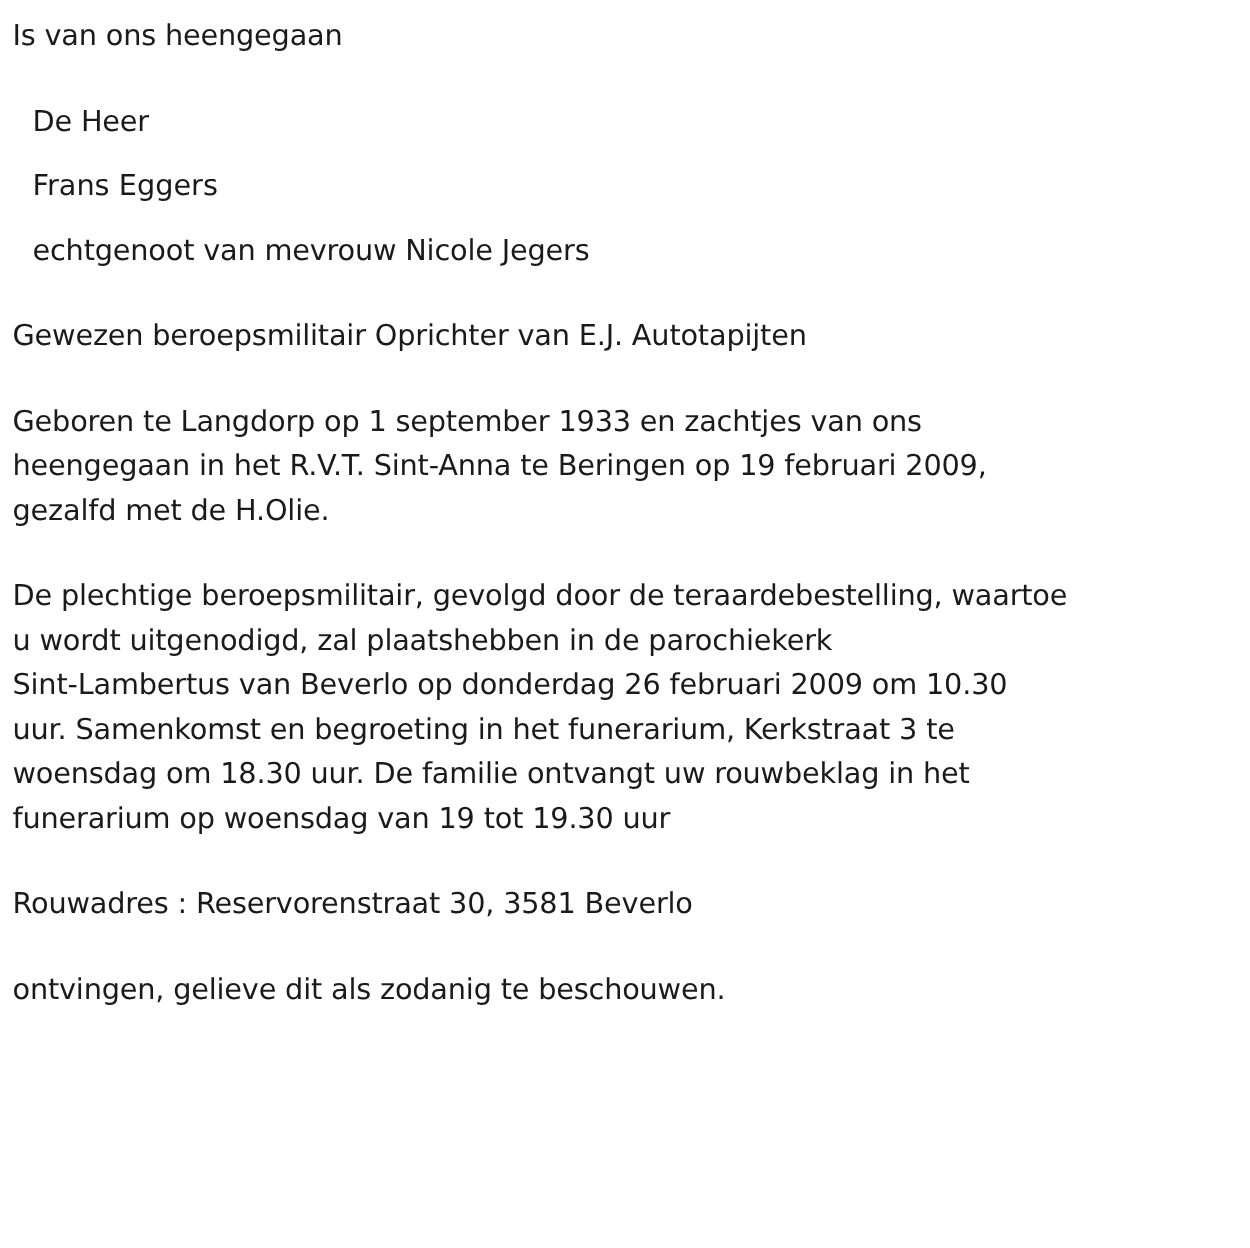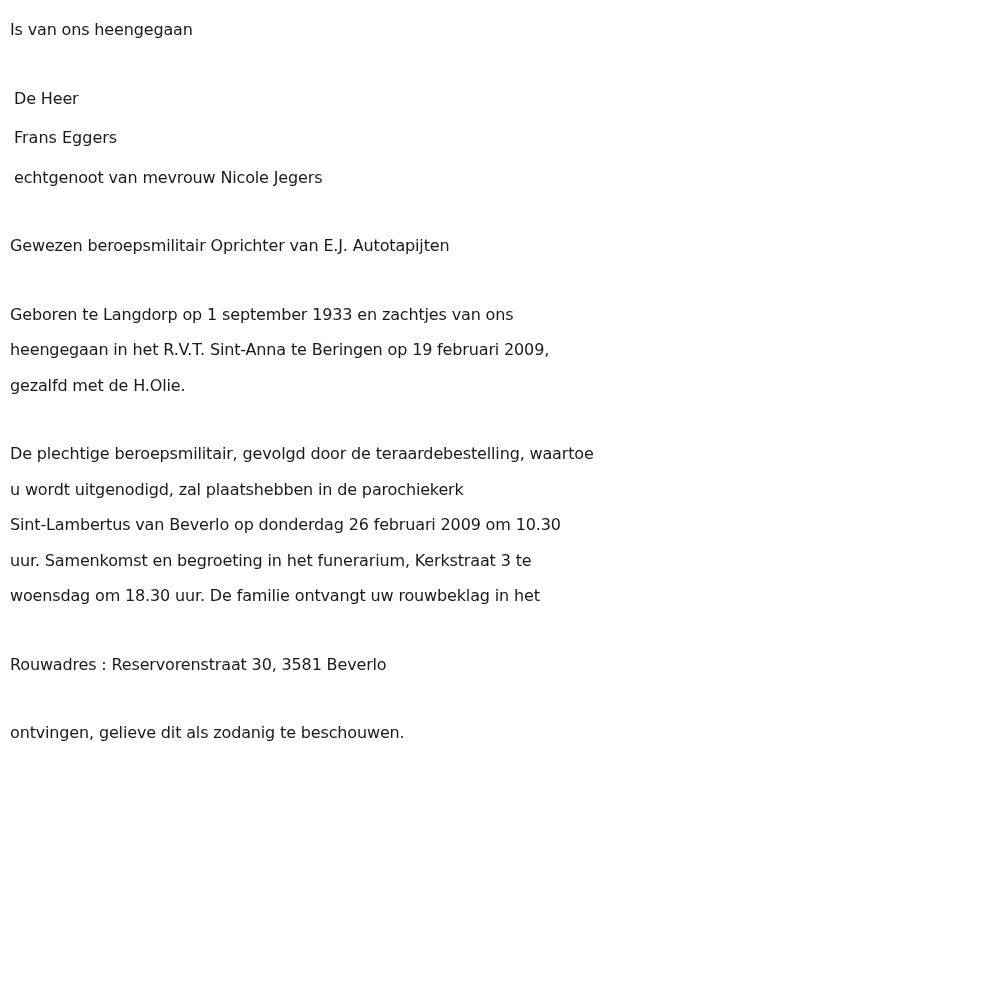--- a/index.html
+++ b/index.html
@@ -22,32 +22,32 @@
     padding: 12px 6px 0 10px;
     background: #ffffff;
   }
   .block {
     margin: 0 0 33px 0;
   }
   .block:last-child {
     margin-bottom: 0;
   }
   .line {
-    font-size: 16px;
+    font-size: 23px;
     line-height: 35.5px;
     letter-spacing: -0.15px;
     white-space: pre-wrap;
     font-weight: 400;
   }
   .line.name {
     font-weight: 400;
     letter-spacing: 0px;
   }
   .block.identity .line {
-    margin: 4px;
+    margin: 16px;
   }
   .para .line {
     display: block;
   }
 </style>
 </head>
 <body>
 
 <div class="page">
 
@@ -70,20 +70,21 @@
     <span class="line">heengegaan in het R.V.T. Sint-Anna te Beringen op 19 februari 2009,</span>
     <span class="line">gezalfd met de H.Olie.</span>
   </div>
 
   <div class="block para">
     <span class="line">De plechtige beroepsmilitair, gevolgd door de teraardebestelling, waartoe</span>
     <span class="line">u wordt uitgenodigd, zal plaatshebben in de parochiekerk</span>
     <span class="line">Sint-Lambertus van Beverlo op donderdag 26 februari 2009 om 10.30</span>
     <span class="line">uur. Samenkomst en begroeting in het funerarium, Kerkstraat 3 te</span>
     <span class="line">woensdag om 18.30 uur. De familie ontvangt uw rouwbeklag in het</span>
+    <span class="line">funerarium op woensdag van 19 tot 19.30 uur</span>
   </div>
 
   <div class="block">
     <div class="line">Rouwadres : Reservorenstraat 30, 3581 Beverlo</div>
   </div>
 
   <div class="block para">
     <span class="line">ontvingen, gelieve dit als zodanig te beschouwen.</span>
   </div>
 

